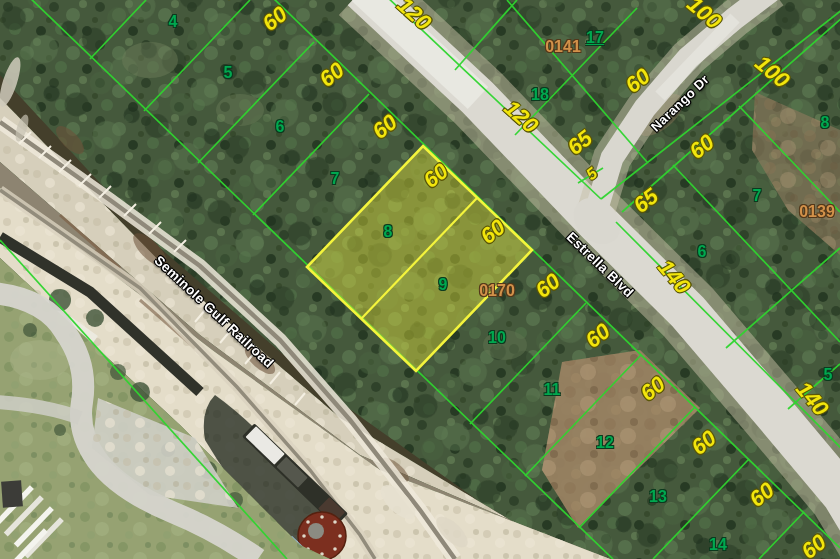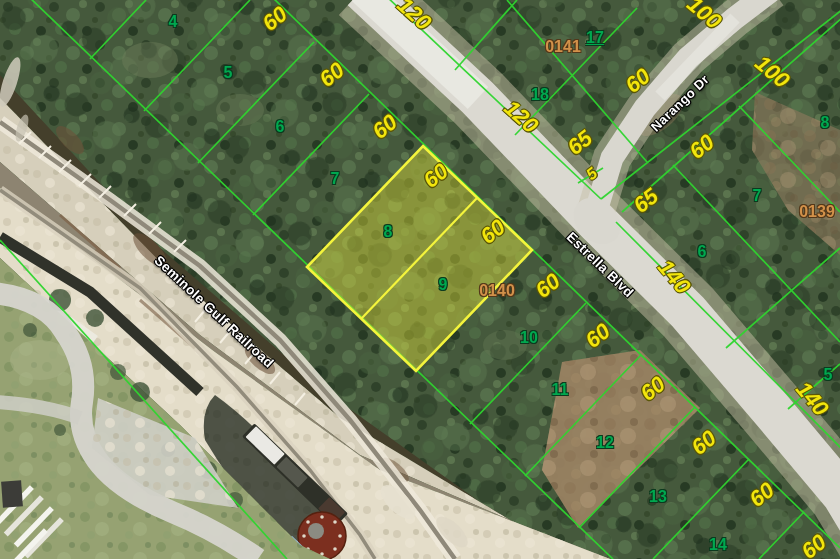--- a/index.html
+++ b/index.html
@@ -271,28 +271,28 @@
       <div class="lbl dim" style="left: 812px; top: 399px; transform: translate(-50%, -50%) rotate(50deg);">140</div>
       <div class="lbl dim" style="left: 580px; top: 143px; transform: translate(-50%, -50%) rotate(-38deg);">65</div>
       <div class="lbl dim" style="left: 646px; top: 201px; transform: translate(-50%, -50%) rotate(-38deg);">65</div>
       <div class="lbl dim sm" style="left: 592px; top: 174px; transform: translate(-50%, -50%) rotate(-38deg);">5</div>
       <div class="lbl lot" style="left: 173px; top: 22px; transform: translate(-50%, -50%) rotate(0deg);">4</div>
       <div class="lbl lot" style="left: 228px; top: 73px; transform: translate(-50%, -50%) rotate(0deg);">5</div>
       <div class="lbl lot" style="left: 280px; top: 127px; transform: translate(-50%, -50%) rotate(0deg);">6</div>
       <div class="lbl lot" style="left: 335px; top: 179px; transform: translate(-50%, -50%) rotate(0deg);">7</div>
       <div class="lbl lot" style="left: 388px; top: 232px; transform: translate(-50%, -50%) rotate(0deg);">8</div>
       <div class="lbl lot" style="left: 443px; top: 285px; transform: translate(-50%, -50%) rotate(0deg);">9</div>
-      <div class="lbl lot" style="left: 497px; top: 338px; transform: translate(-50%, -50%) rotate(0deg); margin-left: 32px;">10</div>
-      <div class="lbl lot" style="left: 552px; top: 390px; transform: translate(-50%, -50%) rotate(0deg); margin-left: 8px;">11</div>
+      <div class="lbl lot" style="left: 497px; top: 338px; transform: translate(-50%, -50%) rotate(0deg);">10</div>
+      <div class="lbl lot" style="left: 552px; top: 390px; transform: translate(-50%, -50%) rotate(0deg);">11</div>
       <div class="lbl lot" style="left: 605px; top: 443px; transform: translate(-50%, -50%) rotate(0deg);">12</div>
       <div class="lbl lot" style="left: 658px; top: 497px; transform: translate(-50%, -50%) rotate(0deg); text-align: right;">13</div>
       <div class="lbl lot" style="left: 718px; top: 545px; transform: translate(-50%, -50%) rotate(0deg);">14</div>
       <div class="lbl lot" style="left: 595px; top: 38px; transform: translate(-50%, -50%) rotate(0deg); text-decoration: underline;">17</div>
       <div class="lbl lot" style="left: 540px; top: 95px; transform: translate(-50%, -50%) rotate(0deg);">18</div>
       <div class="lbl lot" style="left: 825px; top: 123px; transform: translate(-50%, -50%) rotate(0deg);">8</div>
       <div class="lbl lot" style="left: 757px; top: 196px; transform: translate(-50%, -50%) rotate(0deg);">7</div>
       <div class="lbl lot" style="left: 702px; top: 252px; transform: translate(-50%, -50%) rotate(0deg);">6</div>
       <div class="lbl lot" style="left: 828px; top: 375px; transform: translate(-50%, -50%) rotate(0deg);">5</div>
       <div class="lbl plat" style="left: 563px; top: 47px; transform: translate(-50%, -50%) rotate(0deg); text-align: center;">0141</div>
-      <div class="lbl plat" style="left: 497px; top: 291px; transform: translate(-50%, -50%) rotate(0deg);">0140</div>
+      <div class="lbl plat" style="left: 497px; top: 291px; transform: translate(-50%, -50%) rotate(0deg);">0170</div>
       <div class="lbl plat" style="left: 793px; top: 212px; transform: translate(-50%, -50%) rotate(0deg); margin-left: 24px;">0139</div>
     </div>
 </div>
 
 </body></html>

